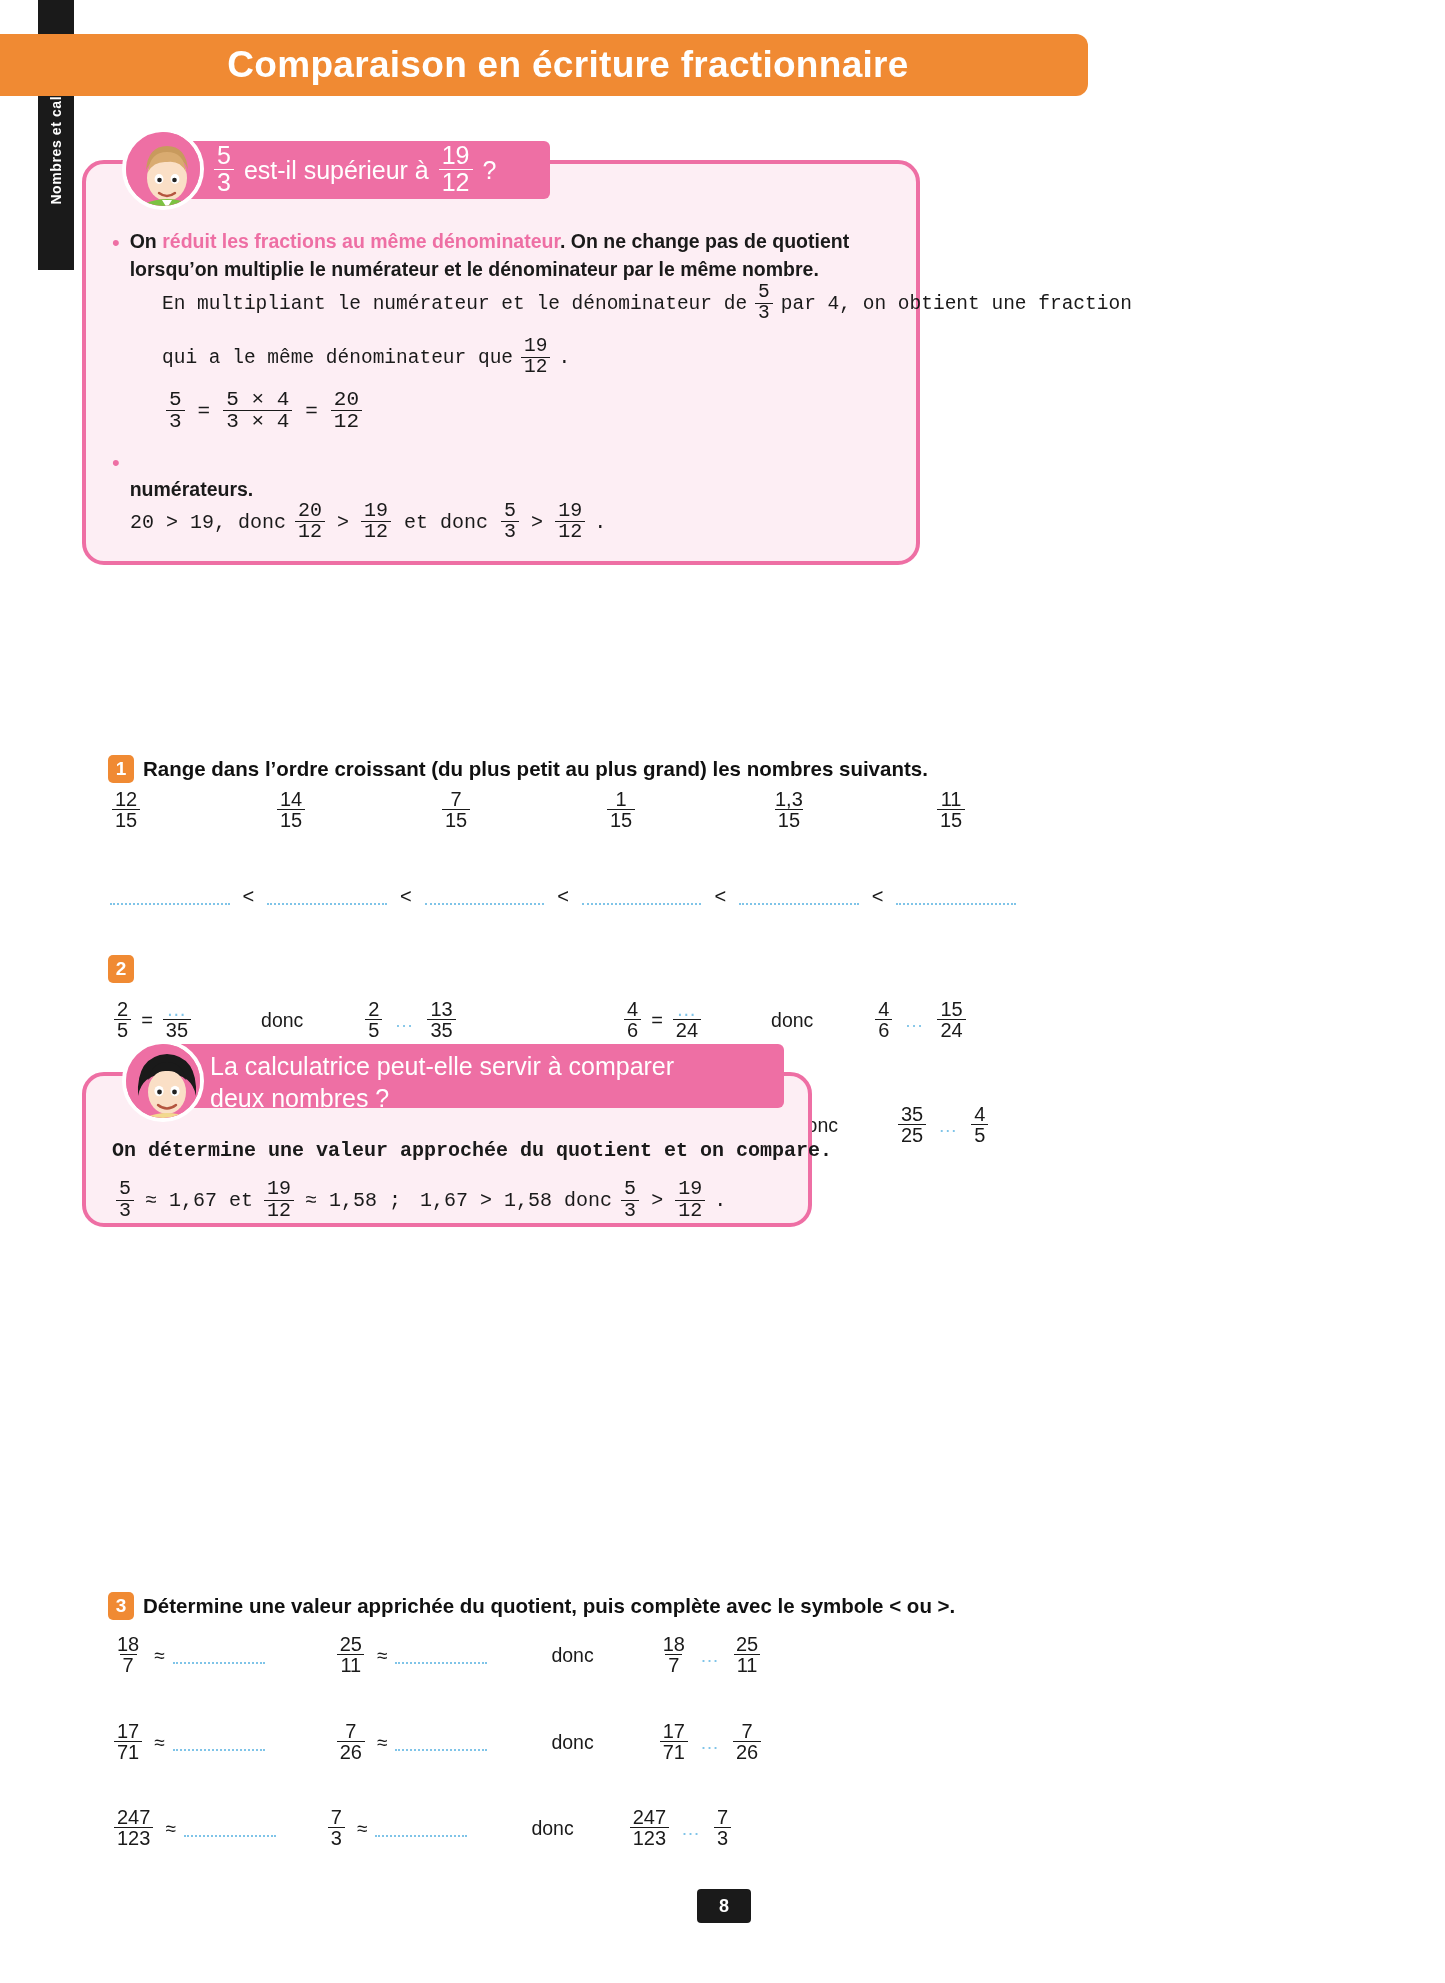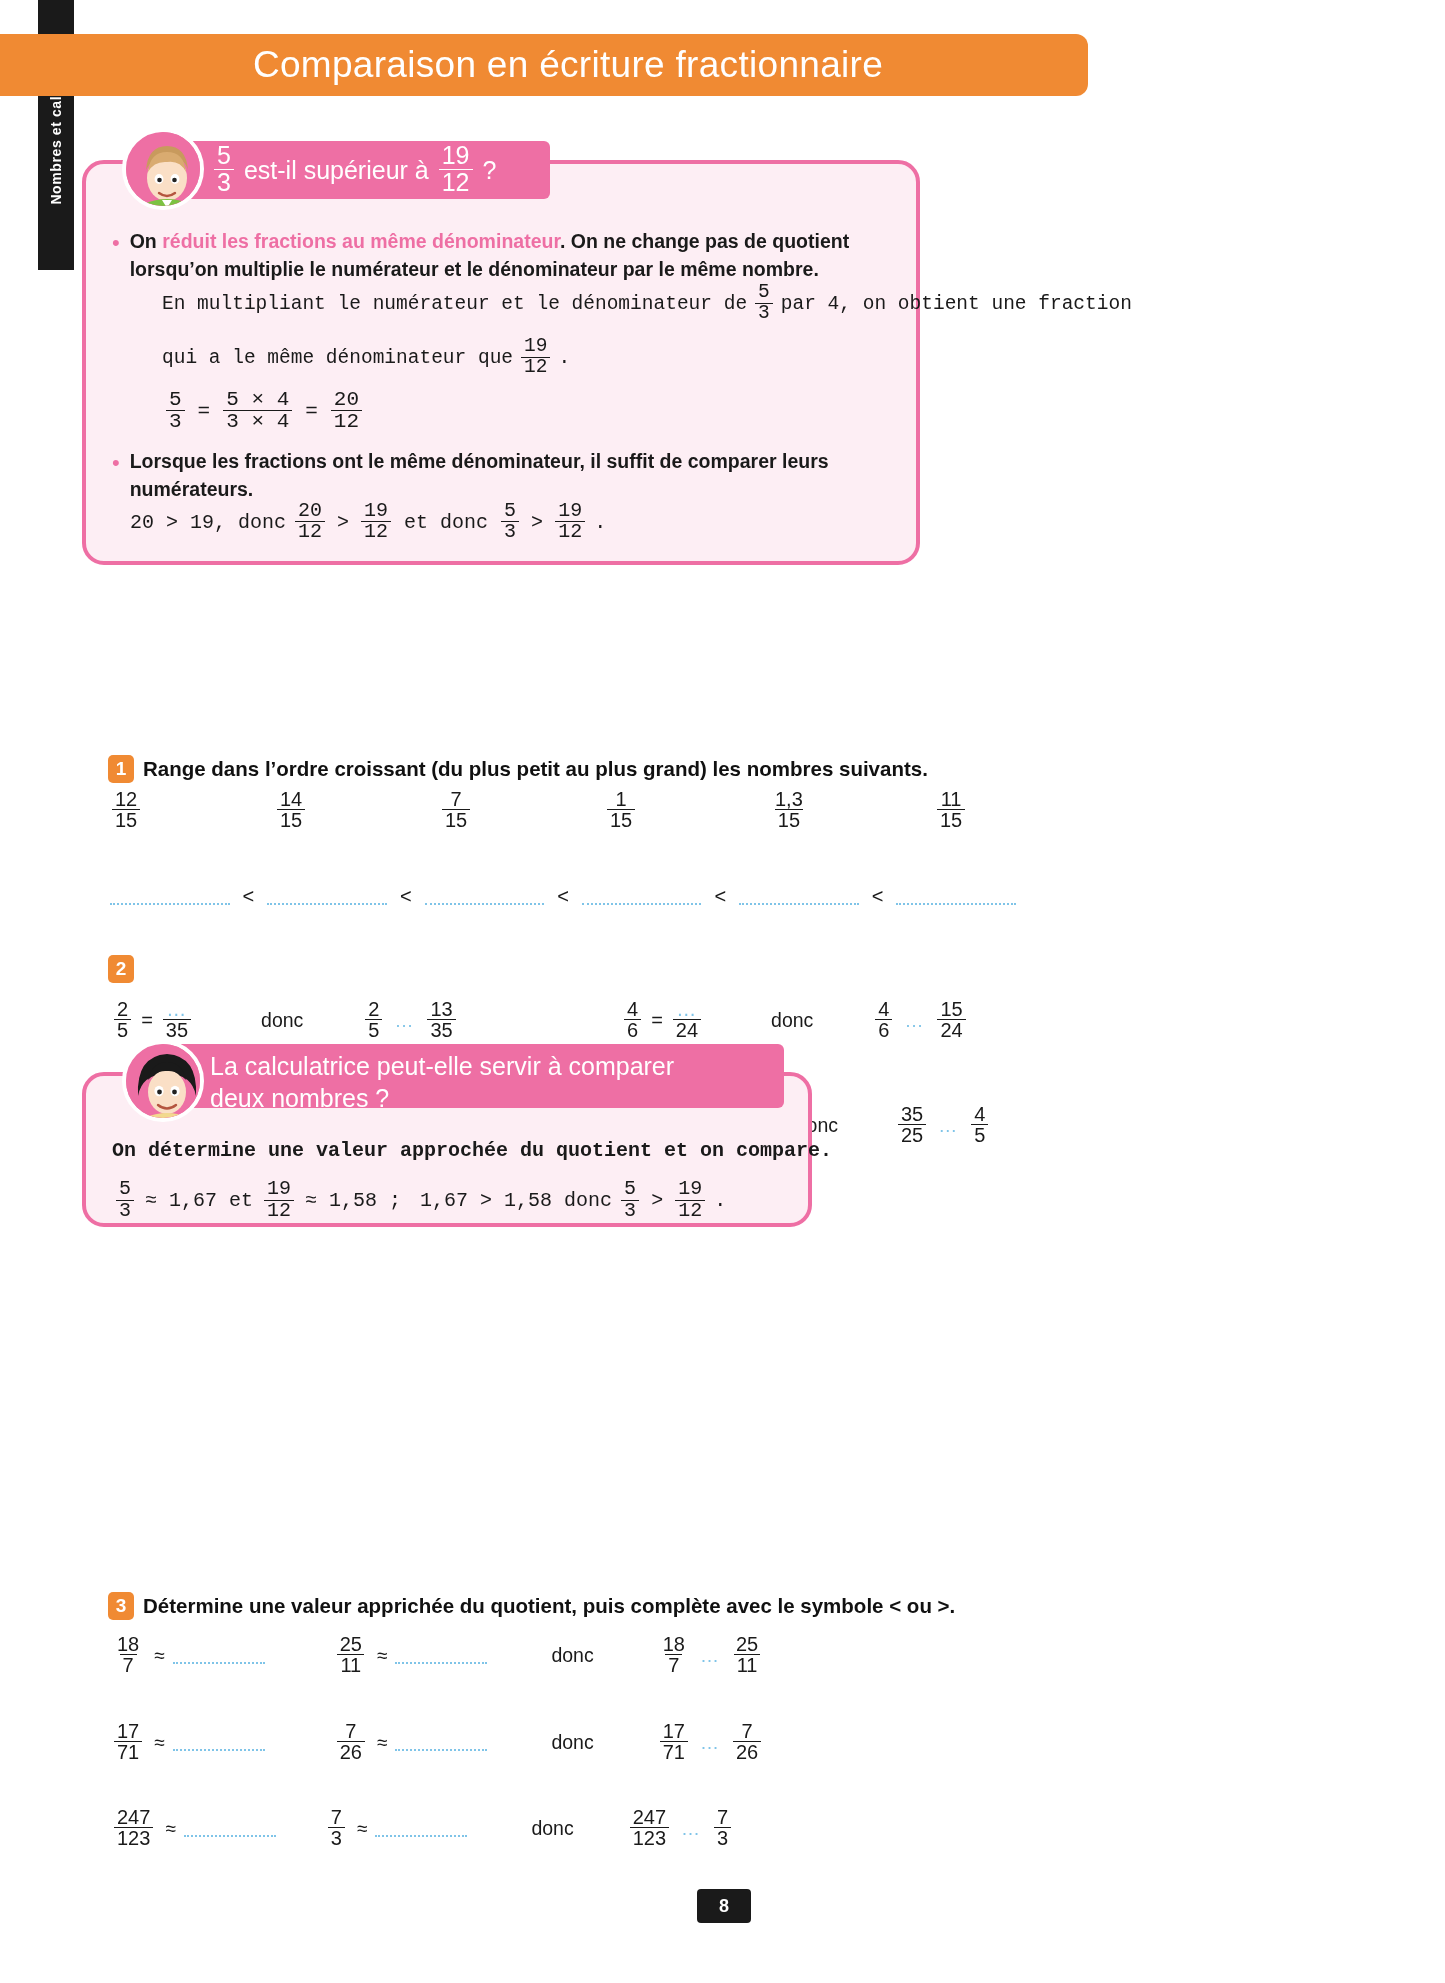--- a/index.html
+++ b/index.html
@@ -44,21 +44,21 @@
     height: 62px;
     background: #f08a33;
     border-radius: 0 12px 12px 0;
     display: flex;
     align-items: center;
     justify-content: center;
   }
   .title-banner-text {
     color: #ffffff;
     font-size: 37px;
-    font-weight: normal;
+    font-weight: bold;
     letter-spacing: 0.3px;
     margin-left: 48px;
   }
 
   
   .lesson-card {
     position: absolute;
     background: #fdeef4;
     border: 4px solid #ee6fa4;
     border-radius: 22px;
@@ -328,21 +328,21 @@
   <span style="margin:0 9px;">=</span>
   <span class="frac">
     <span class="num">20</span>
     <span class="den">12</span>
   </span>
 </div>
 
 <div class="bullet-line" style="left:112px; top:448px; width:790px;">
   <span class="bullet-dot">•</span>
   <span>
-    <span class="bold">Lorsque les fractions ont le même dénominateur, il suffit de comparer leurs</span><br>
+    <br>
     <span class="bold">numérateurs.</span>
   </span>
 </div>
 
 <div class="plain-line" style="left:130px; top:502px; font-size:20px;">
   <span>20 &gt; 19, donc</span>
   <span class="frac" style="margin-left:9px;">
     <span class="num">20</span>
     <span class="den">12</span>
   </span>

